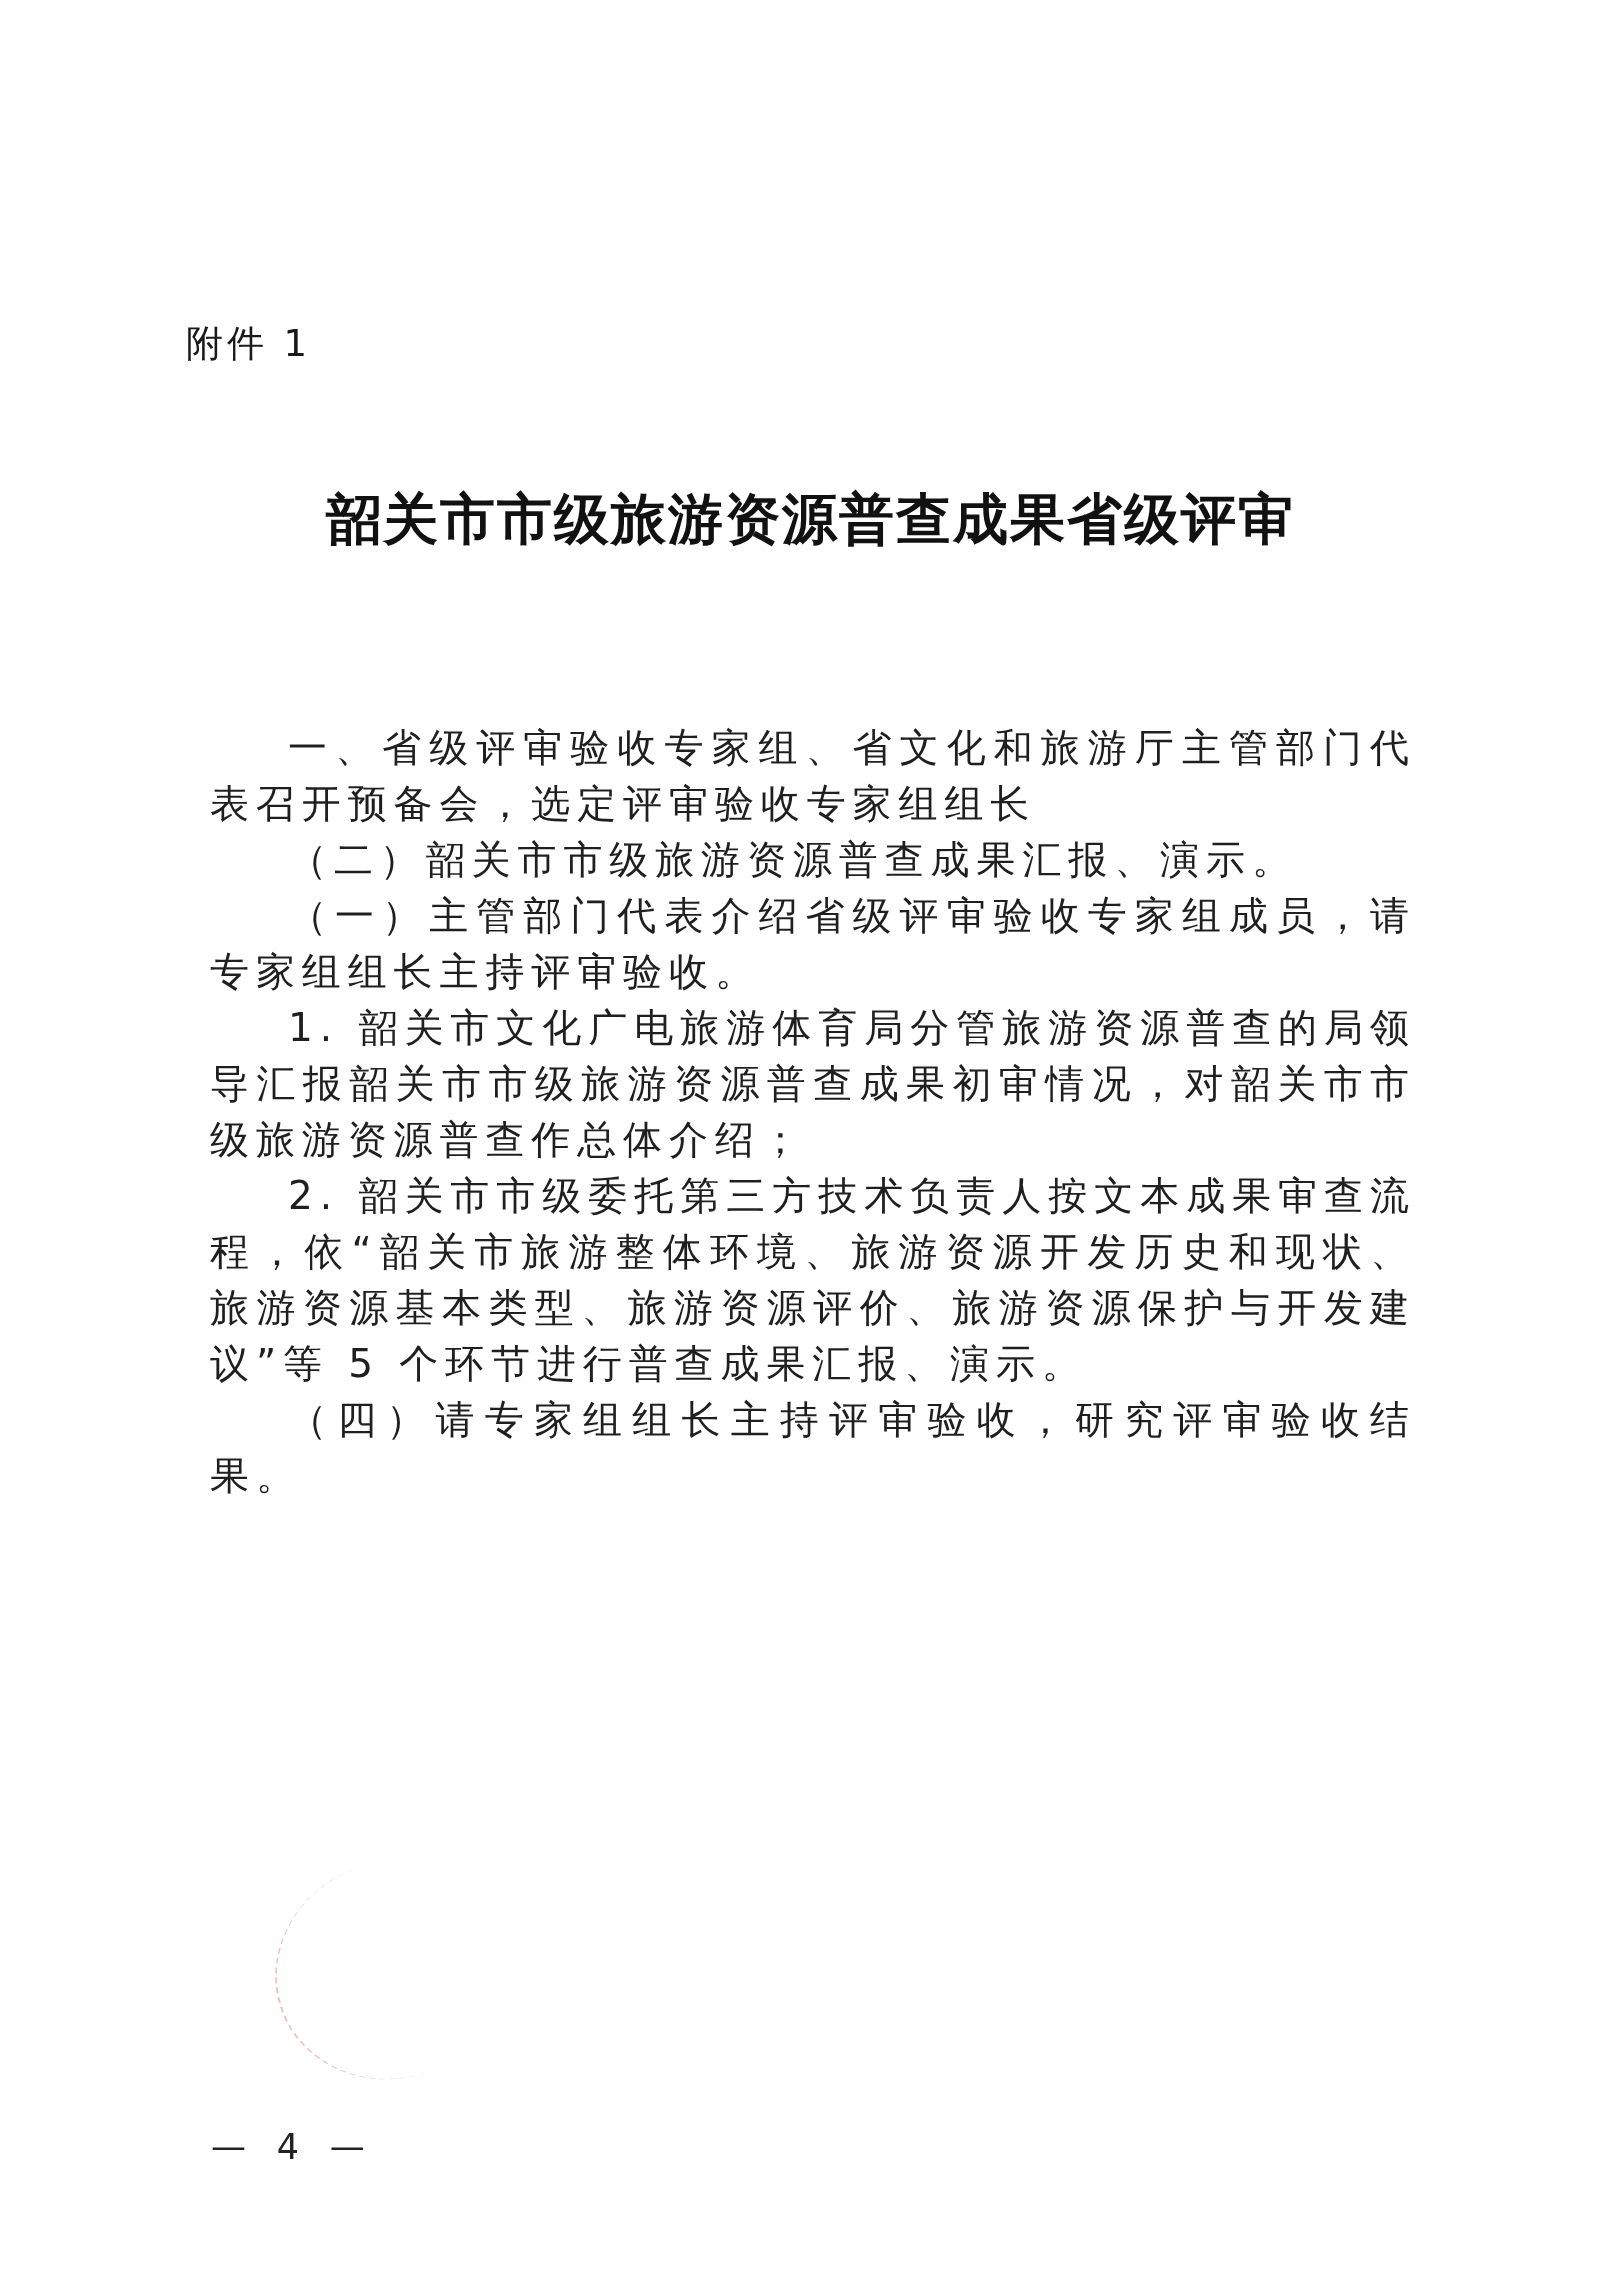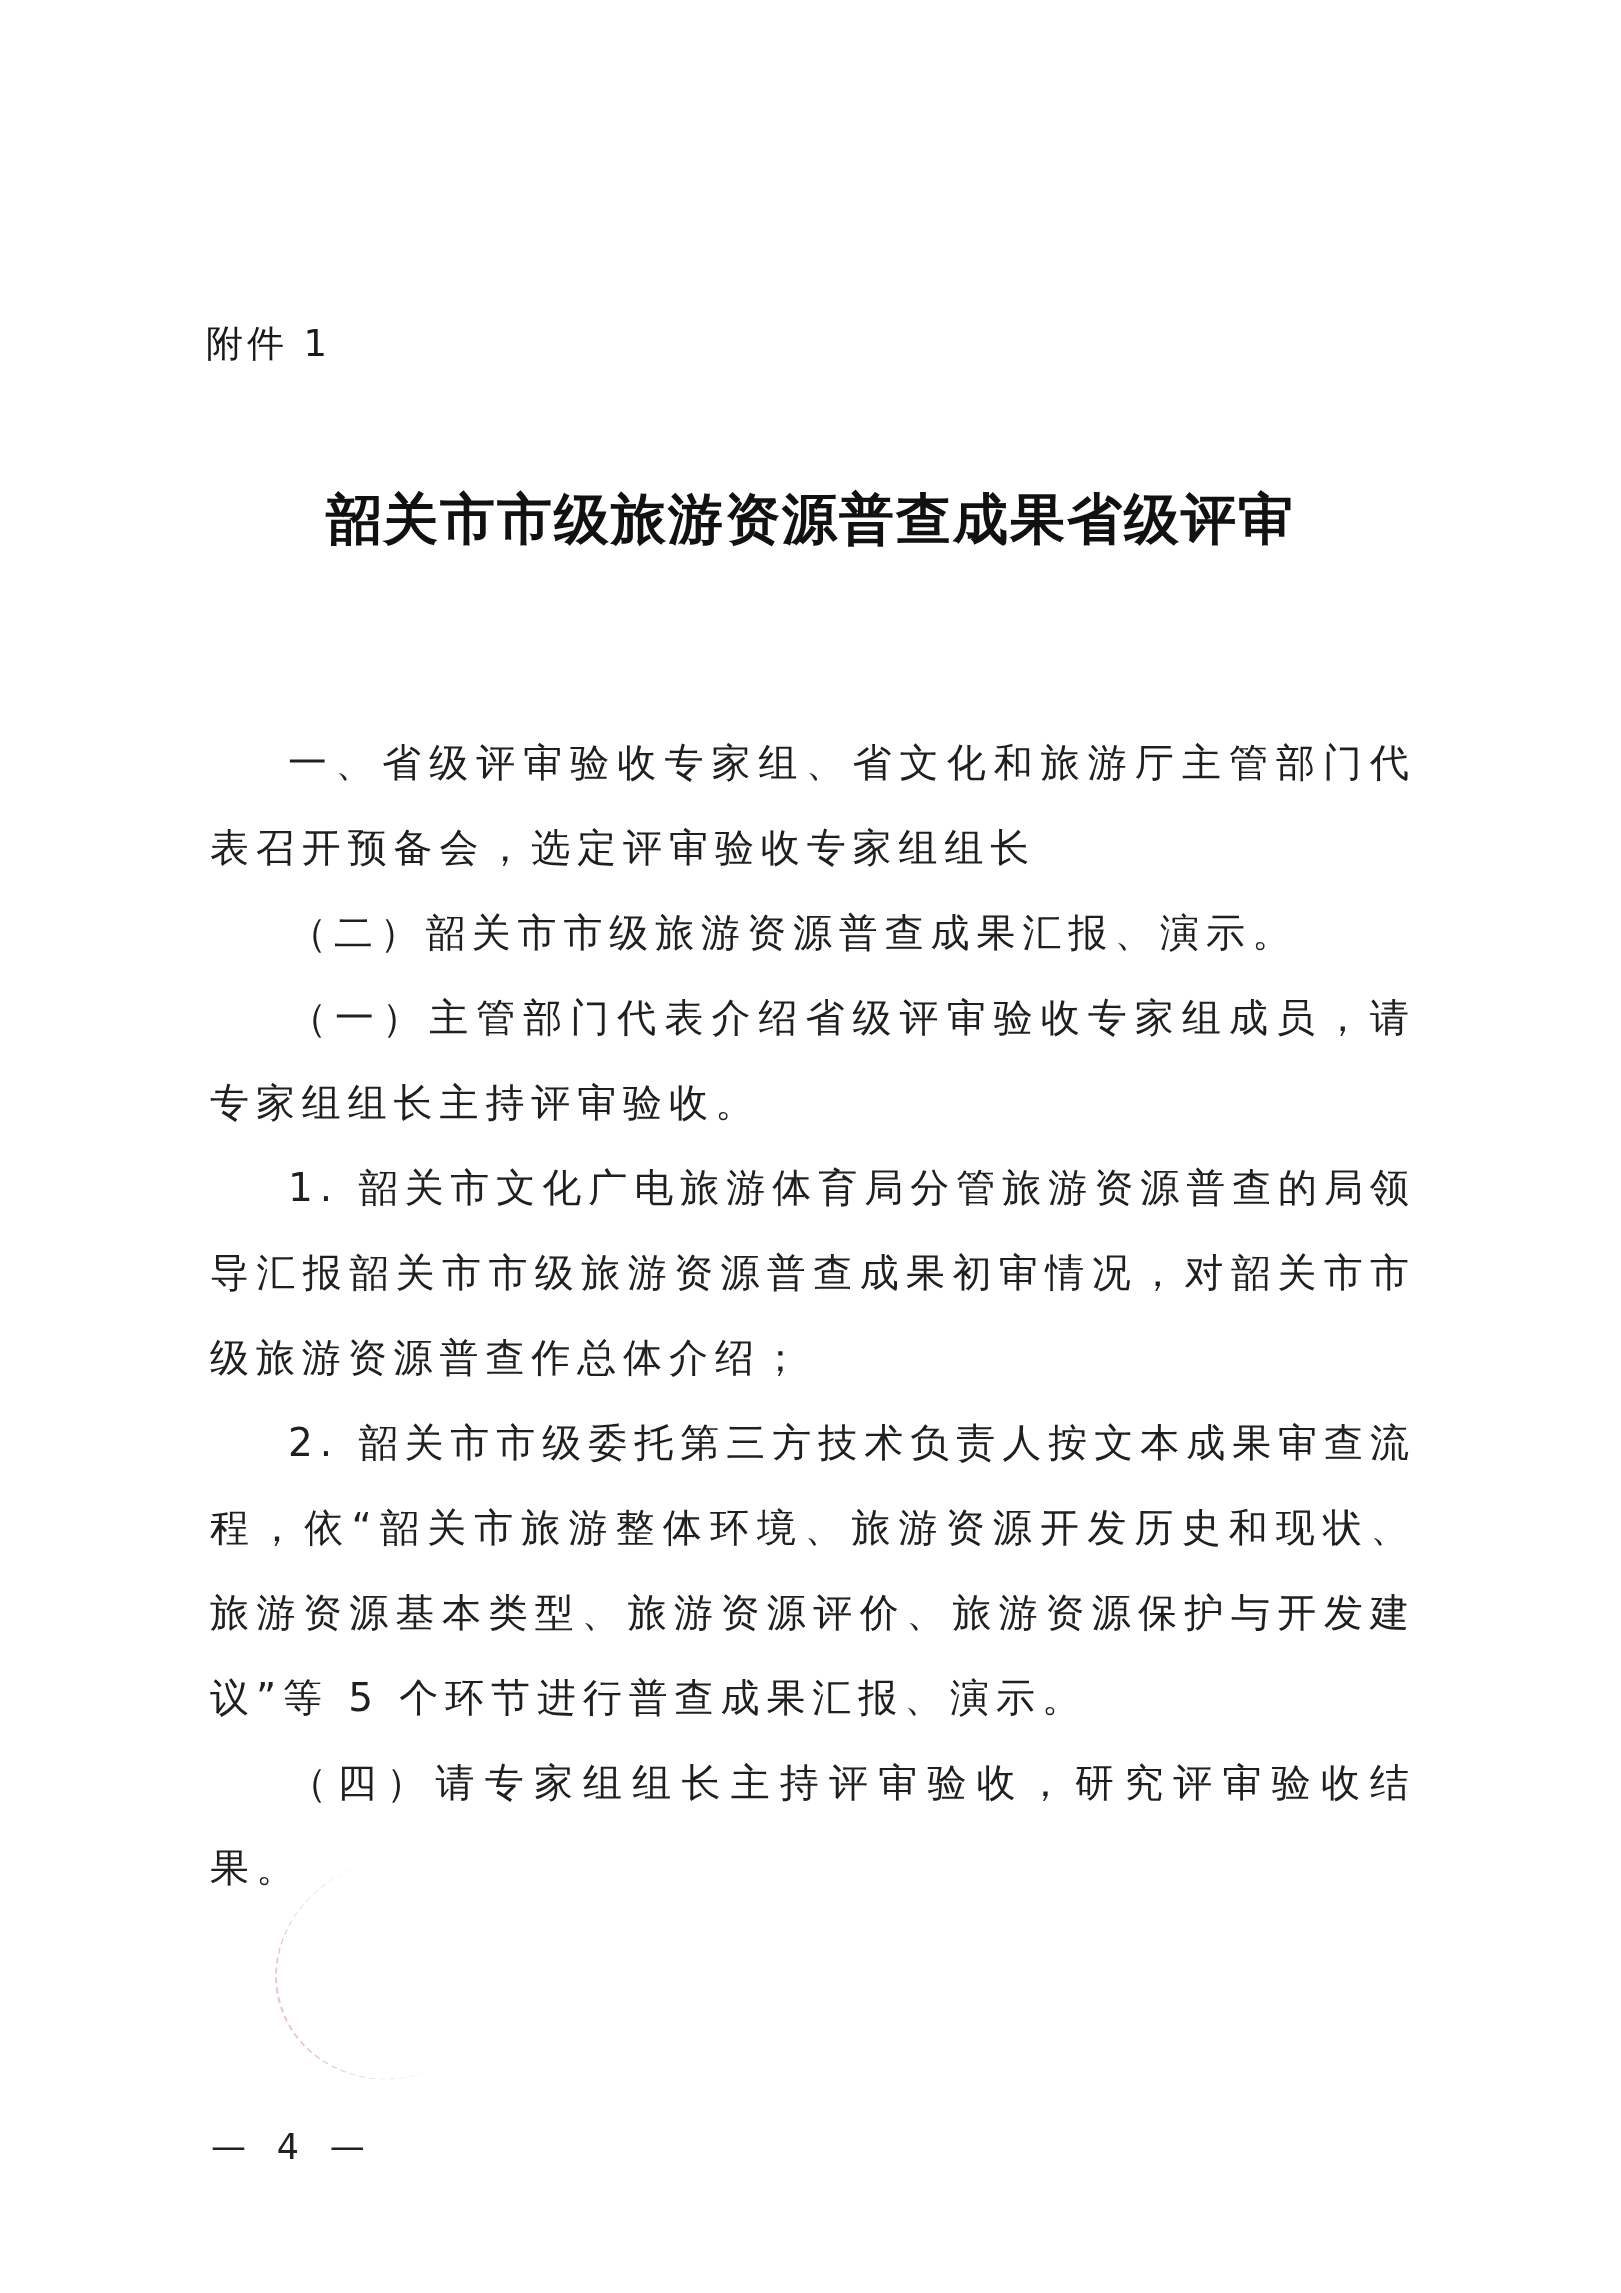--- a/index.html
+++ b/index.html
@@ -1,24 +1,24 @@
 <!DOCTYPE html>
 <html><head>
 <meta charset="utf-8">
 <style>
   html, body { margin: 0; padding: 0; background: #ffffff; }
   body { width: 1621px; height: 2294px; position: relative; overflow: hidden;
          font-family: "DejaVu Sans", "Liberation Sans", sans-serif; color: #1a1a1a; }
-  .attachment { position: absolute; left: 206px; top: 319px; font-size: 37px; letter-spacing: 3.9px; }
+  .attachment { position: absolute; left: 186px; top: 319px; font-size: 37px; letter-spacing: 3.9px; }
   .title { position: absolute; left: 0; width: 1621px; top: 478px; text-align: center;
            font-family: "DejaVu Serif", "Liberation Serif", serif; font-weight: bold;
            font-size: 55px; line-height: 82px; letter-spacing: 2px; color: #111; }
   .title .line { display: block; }
   .body { position: absolute; left: 210px; top: 720px; width: 1206px;
-          font-size: 39px; line-height: 85px; letter-spacing: 6.9px; color: #1f1f1f; }
+          font-size: 39px; line-height: 56px; letter-spacing: 6.9px; color: #1f1f1f; }
   .para { margin: 0; text-indent: 2em; text-align: justify; }
   .page-num { position: absolute; left: 211px; top: 2127px; font-size: 35px; letter-spacing: 9.8px; color: #222; }
   .stamp { position: absolute; left: 274px; top: 1862px; width: 235px; height: 216px;
            border-left: 2px dashed rgba(200,80,90,0.35); border-radius: 60% 0 0 60%;
            transform: rotate(-20deg); pointer-events: none; }
 </style>
 </head>
 <body>
 
 <div class="attachment">附件 1</div>

